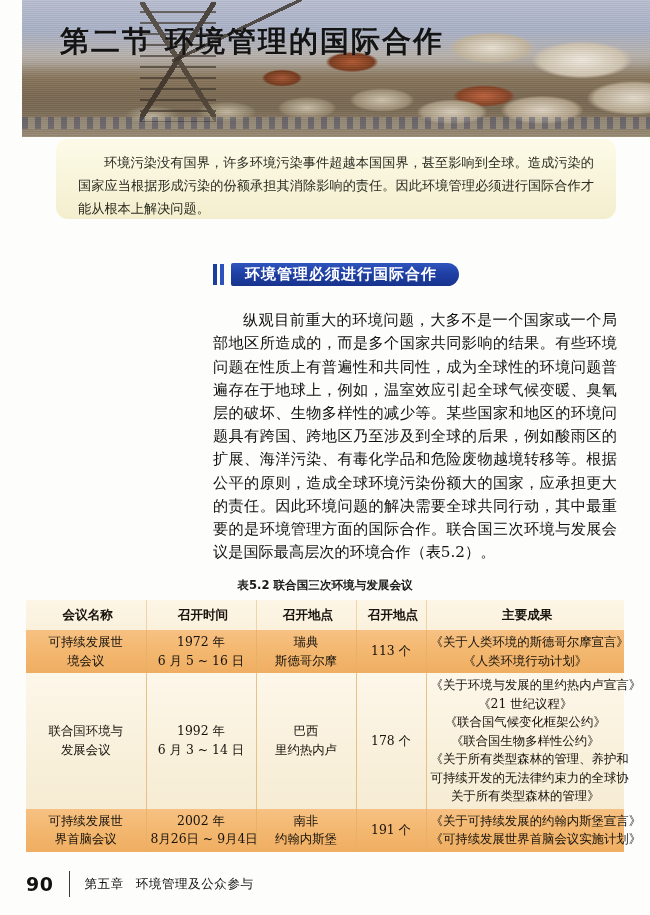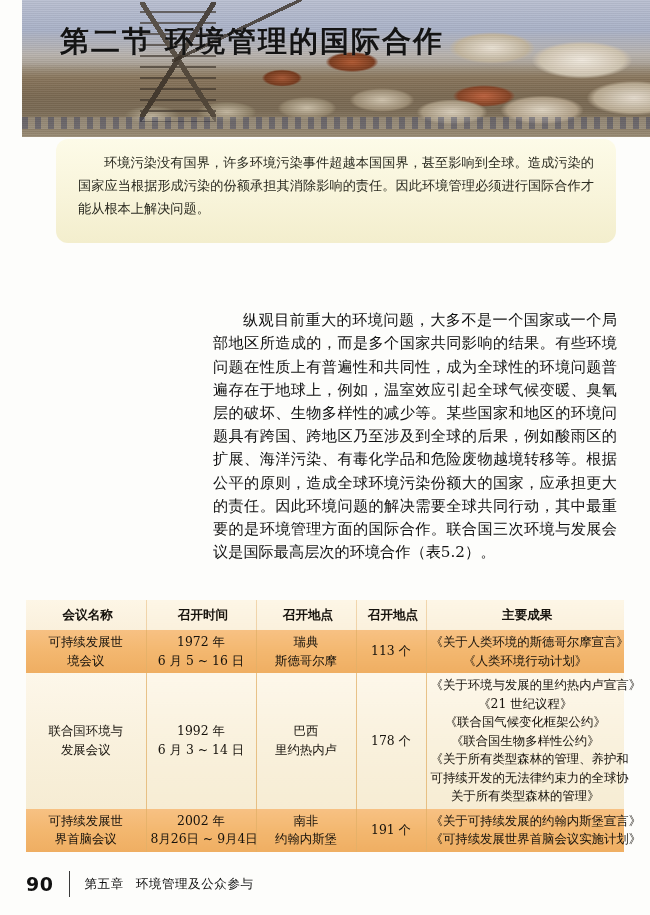--- a/index.html
+++ b/index.html
@@ -114,21 +114,21 @@
     white-space: nowrap;
     font-family: "DejaVu Sans", "Liberation Sans", sans-serif;
   }
 
   
   .intro-box {
     position: absolute;
     left: 56px;
     top: 139px;
     width: 560px;
-    height: 104px;
+    height: 80px;
     border-radius: 12px;
     background: linear-gradient(to bottom, #fdfbe8 0%, #f8f4da 55%, #f3eecd 100%);
     box-sizing: border-box;
     padding: 12px 22px 10px 22px;
   }
   .intro-text {
     font-size: 13.2px;
     line-height: 23px;
     color: #2a2a20;
     text-indent: 26px;
@@ -281,25 +281,35 @@
     <div class="crane"></div>
     <div class="crane-arm"></div>
     <div class="banner-bottom-strip"></div>
     <div class="banner-title">第二节  环境管理的国际合作</div>
   </div>
 
   <div class="intro-box">
     <div class="intro-text">环境污染没有国界，许多环境污染事件超越本国国界，甚至影响到全球。造成污染的国家应当根据形成污染的份额承担其消除影响的责任。因此环境管理必须进行国际合作才能从根本上解决问题。</div>
   </div>
 
+  <div class="section-head">
+    <div class="head-bars">
+      <div class="head-bar b1"></div>
+      <div class="head-bar b2"></div>
+    </div>
+    <div class="head-banner">
+      <span class="head-banner-text">环境管理必须进行国际合作</span>
+    </div>
+  </div>
 
   <div class="body-col">
     <p class="body-text">纵观目前重大的环境问题，大多不是一个国家或一个局部地区所造成的，而是多个国家共同影响的结果。有些环境问题在性质上有普遍性和共同性，成为全球性的环境问题普遍存在于地球上，例如，温室效应引起全球气候变暖、臭氧层的破坏、生物多样性的减少等。某些国家和地区的环境问题具有跨国、跨地区乃至涉及到全球的后果，例如酸雨区的扩展、海洋污染、有毒化学品和危险废物越境转移等。根据公平的原则，造成全球环境污染份额大的国家，应承担更大的责任。因此环境问题的解决需要全球共同行动，其中最重要的是环境管理方面的国际合作。联合国三次环境与发展会议是国际最高层次的环境合作（表5.2）。</p>
   </div>
 
+  <div class="table-caption">表5.2  联合国三次环境与发展会议</div>
 
   <div class="tbl-wrap">
     <table class="data">
       <colgroup>
         <col style="width:120px">
         <col style="width:110px">
         <col style="width:100px">
         <col style="width:70px">
         <col style="width:198px">
       </colgroup>

